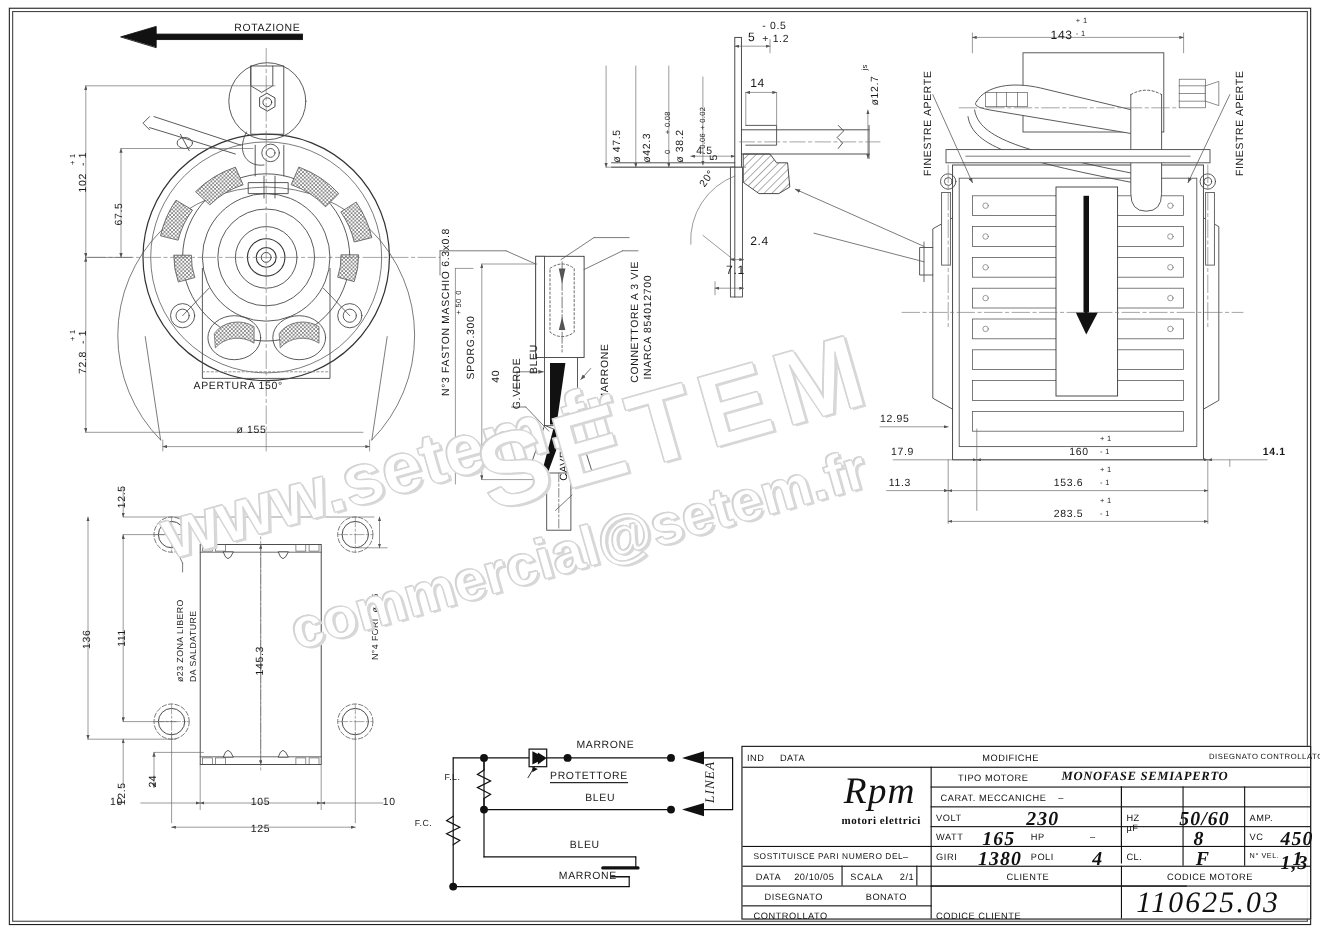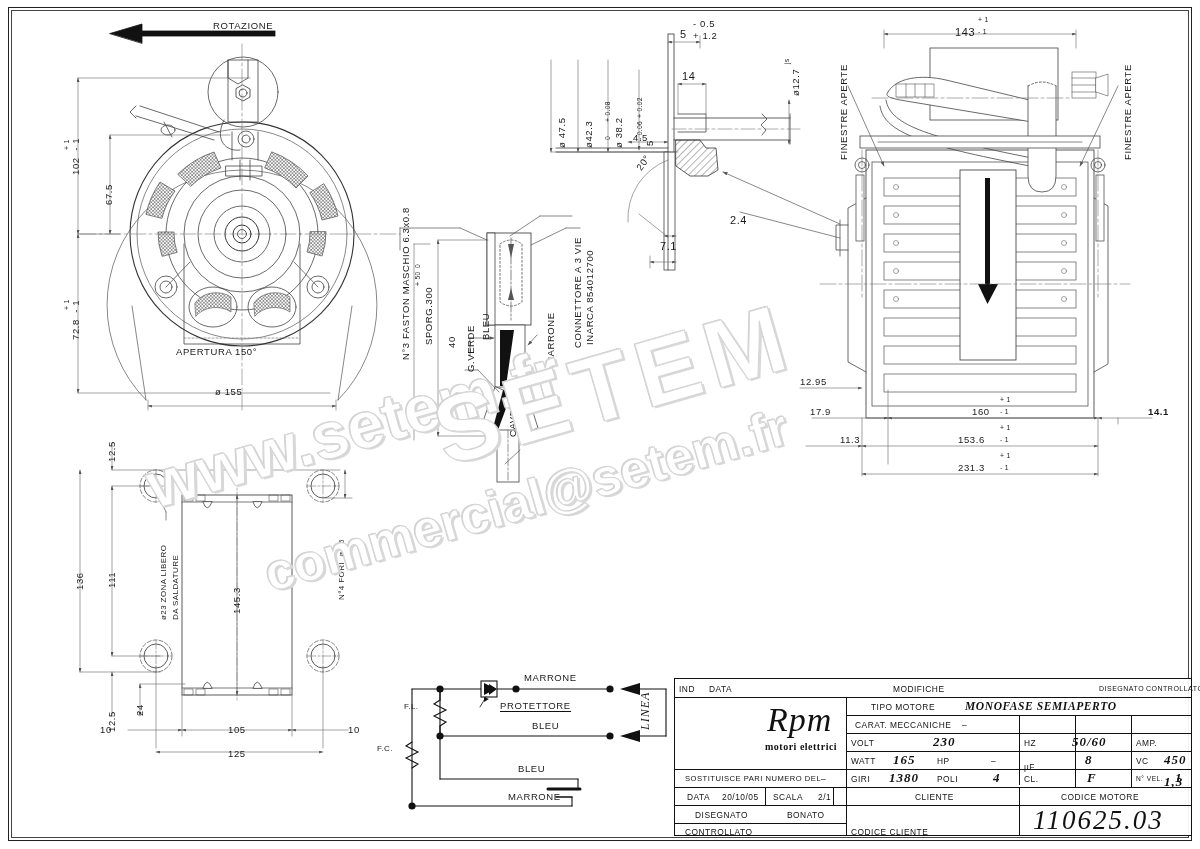--- a/index.html
+++ b/index.html
@@ -20,21 +20,21 @@
         text-shadow:2px 2px 0 #d8d8d8, -1px -1px 0 #cfcfcf, 0 0 1px #c9c9c9;
         -webkit-text-stroke:1px #d5d5d5;white-space:nowrap;}
   .wm1{left:140px;top:390px;font-size:66px;transform:rotate(-16deg);}
   .wm2{left:430px;top:330px;font-size:95px;letter-spacing:8px;transform:rotate(-16deg);}
   .wm3{left:255px;top:470px;font-size:52px;transform:rotate(-16deg);}
   
   #tb{position:absolute;left:674px;top:678px;width:518px;height:158px;border:1.2px solid #111;box-sizing:border-box;background:rgba(255,255,255,.93);}
   #tb .r{position:absolute;left:0;right:0;border-top:0.9px solid #111;}
   #tb .c{position:absolute;top:0;bottom:0;border-left:0.9px solid #111;}
   .cell{position:absolute;font-size:8.4px;color:#111;letter-spacing:.5px;white-space:nowrap;}
-  .val{font-style:italic;font-size:13px;font-family:"Liberation Serif",serif;font-weight:bold;letter-spacing:1px;}
+  .val{font-style:italic;font-size:18px;font-family:"Liberation Serif",serif;font-weight:bold;letter-spacing:1px;}
   .valm{font-style:italic;font-size:11.5px;font-family:"Liberation Serif",serif;font-weight:bold;letter-spacing:.6px;}
   .logo{font-family:"Liberation Serif",serif;font-style:italic;font-size:34px;color:#111;letter-spacing:1px;}
   .logosub{font-family:"Liberation Serif",serif;font-size:10px;font-weight:bold;color:#111;letter-spacing:.5px;}
   .code{font-family:"Liberation Serif",serif;font-style:italic;font-size:27px;color:#111;letter-spacing:2px;}
 </style>
 </head>
 <body>
 
 <div id="sheet">
 
@@ -477,21 +477,21 @@
   <div class="lbl xs vert" style="left:636px;top:118px;">+ 0.02</div>
   <div class="lbl xs vert" style="left:636px;top:140px;">- 0.06</div>
   <div class="lbl" style="left:633px;top:132px;">4.5</div>
   <div class="lbl big" style="left:682px;top:70px;">14</div>
   <div class="lbl vert" style="left:790px;top:96px;">ø12.7</div>
   <div class="lbl xs vert" style="left:783px;top:64px;">js</div>
   <div class="lbl" style="left:693px;top:18px;">- 0.5</div>
   <div class="lbl" style="left:693px;top:30px;">+ 1.2</div>
   <div class="lbl big" style="left:680px;top:28px;">5</div>
   <div class="lbl" style="left:634px;top:166px;transform:rotate(-55deg);transform-origin:0 0;">20°</div>
-  <div class="lbl big" style="left:682px;top:214px;margin-left:48px;">2.4</div>
+  <div class="lbl big" style="left:682px;top:214px;">2.4</div>
   <div class="lbl big" style="left:660px;top:240px;">7.1</div>
 
   <div class="lbl vert" style="left:400px;top:360px;">N°3 FASTON MASCHIO 6.3x0.8</div>
   <div class="lbl vert" style="left:423px;top:345px;">SPORG.300</div>
   <div class="lbl xs vert" style="left:414px;top:286px;">+ 50</div>
   <div class="lbl xs vert" style="left:414px;top:268px;">0</div>
   <div class="lbl vert" style="left:446px;top:348px;">40</div>
   <div class="lbl vert" style="left:465px;top:372px;">G.VERDE</div>
   <div class="lbl vert" style="left:480px;top:340px;">BLEU</div>
   <div class="lbl vert" style="left:545px;top:365px;">MARRONE</div>
@@ -499,28 +499,28 @@
   <div class="lbl vert" style="left:572px;top:348px;">CONNETTORE A 3 VIE</div>
   <div class="lbl vert" style="left:584px;top:345px;">INARCA 854012700</div>
 
   <div class="lbl vert" style="left:838px;top:160px;">FINESTRE APERTE</div>
   <div class="lbl vert" style="left:1122px;top:160px;">FINESTRE APERTE</div>
   <div class="lbl big" style="left:955px;top:26px;">143</div>
   <div class="lbl xs" style="left:978px;top:16px;">+ 1</div>
   <div class="lbl xs" style="left:978px;top:28px;">- 1</div>
   <div class="lbl" style="left:800px;top:376px;">12.95</div>
   <div class="lbl" style="left:810px;top:406px;">17.9</div>
-  <div class="lbl" style="left:840px;top:434px;">11.3</div>
+  <div class="lbl" style="left:808px;top:434px;">11.3</div>
   <div class="lbl" style="left:972px;top:406px;">160</div>
   <div class="lbl xs" style="left:1000px;top:396px;">+ 1</div>
   <div class="lbl xs" style="left:1000px;top:408px;">- 1</div>
   <div class="lbl" style="left:958px;top:434px;">153.6</div>
   <div class="lbl xs" style="left:1000px;top:424px;">+ 1</div>
   <div class="lbl xs" style="left:1000px;top:436px;">- 1</div>
-  <div class="lbl" style="left:958px;top:462px;">231.3</div>
+  <div class="lbl" style="left:958px;top:462px;">283.5</div>
   <div class="lbl xs" style="left:1000px;top:452px;">+ 1</div>
   <div class="lbl xs" style="left:1000px;top:464px;">- 1</div>
   <div class="lbl" style="left:1148px;top:406px;font-weight:bold;">14.1</div>
 
   <div class="lbl vert" style="left:106px;top:462px;">12.5</div>
   <div class="lbl vert" style="left:74px;top:590px;">136</div>
   <div class="lbl vert" style="left:106px;top:588px;">111</div>
   <div class="lbl vert" style="left:231px;top:614px;">145.3</div>
   <div class="lbl vert" style="left:106px;top:732px;">12.5</div>
   <div class="lbl vert" style="left:134px;top:716px;">24</div>
@@ -596,21 +596,21 @@
     <div class="cell val" style="left:258px;top:55px;">230</div>
     <div class="cell" style="left:349px;top:59px;">HZ</div>
     <div class="cell val" style="left:397px;top:55px;">50/60</div>
     <div class="cell" style="left:461px;top:59px;">AMP.</div>
     <div class="cell val" style="left:489px;top:55px;margin-top:40px;">1,3</div>
 
     <div class="cell" style="left:176px;top:77px;">WATT</div>
     <div class="cell val" style="left:218px;top:73px;">165</div>
     <div class="cell" style="left:262px;top:77px;">HP</div>
     <div class="cell" style="left:316px;top:77px;">–</div>
-    <div class="cell" style="left:349px;top:83px;">µF</div>
+    <div class="cell" style="left:349px;top:68px;">µF</div>
     <div class="cell val" style="left:410px;top:73px;">8</div>
     <div class="cell" style="left:461px;top:77px;">VC</div>
     <div class="cell val" style="left:489px;top:73px;">450</div>
 
     <div class="cell" style="left:176px;top:95px;">GIRI</div>
     <div class="cell val" style="left:214px;top:91px;">1380</div>
     <div class="cell" style="left:262px;top:95px;">POLI</div>
     <div class="cell val" style="left:318px;top:91px;">4</div>
     <div class="cell" style="left:349px;top:95px;">CL.</div>
     <div class="cell val" style="left:412px;top:91px;">F</div>

